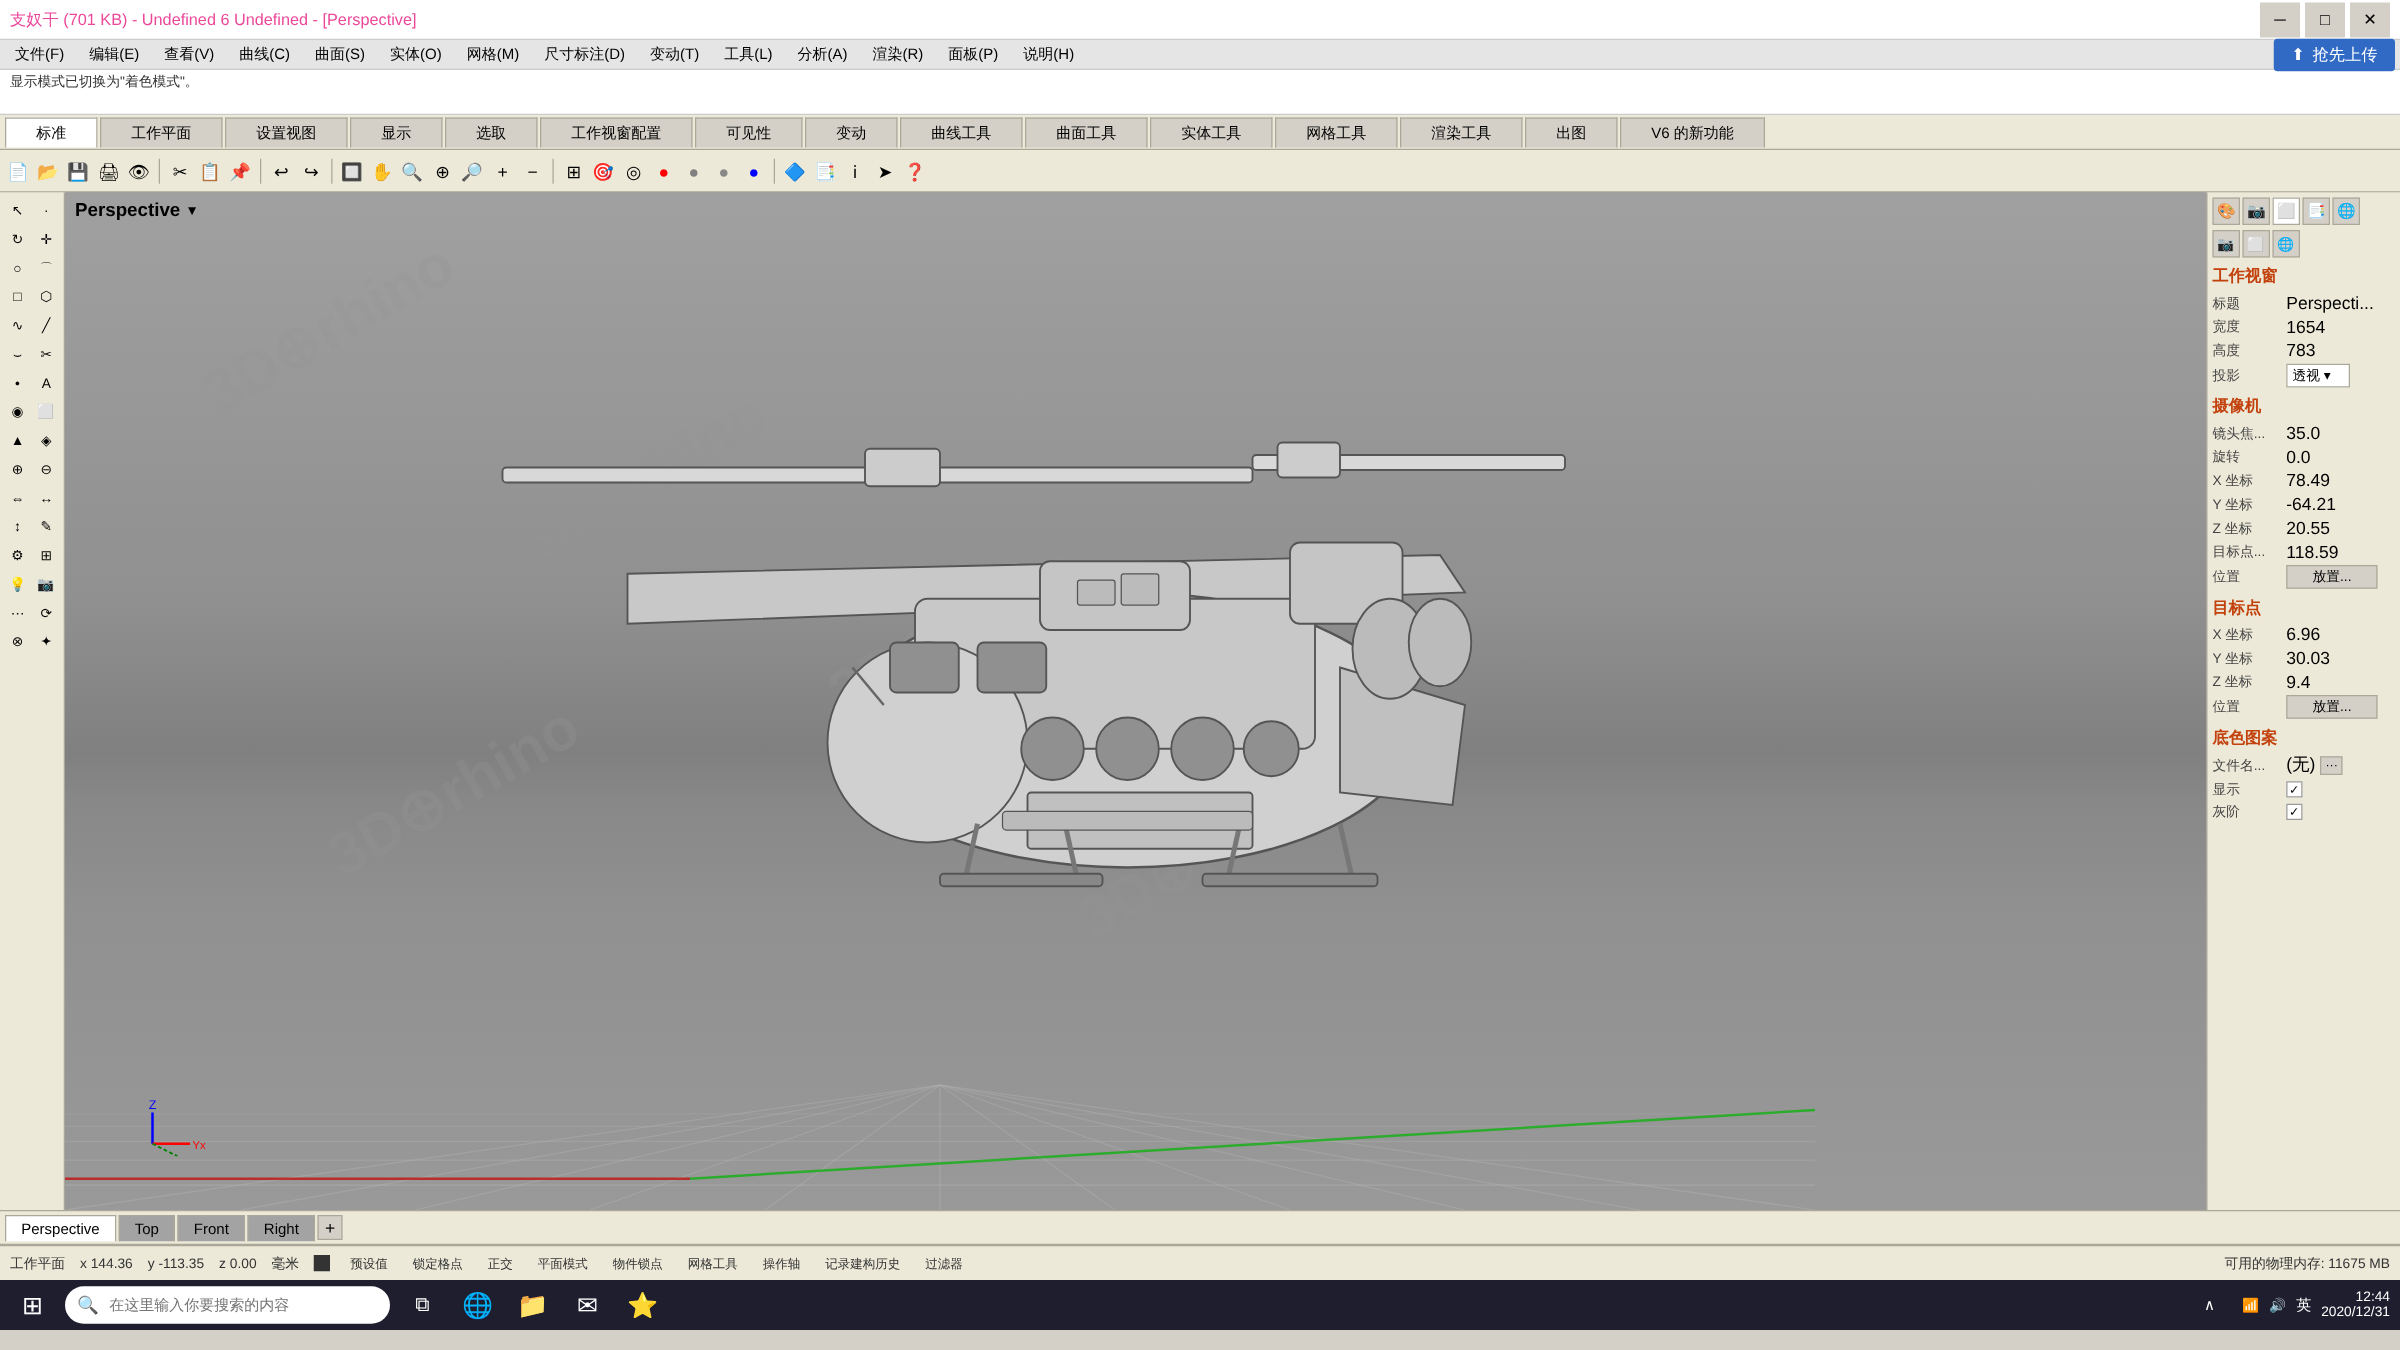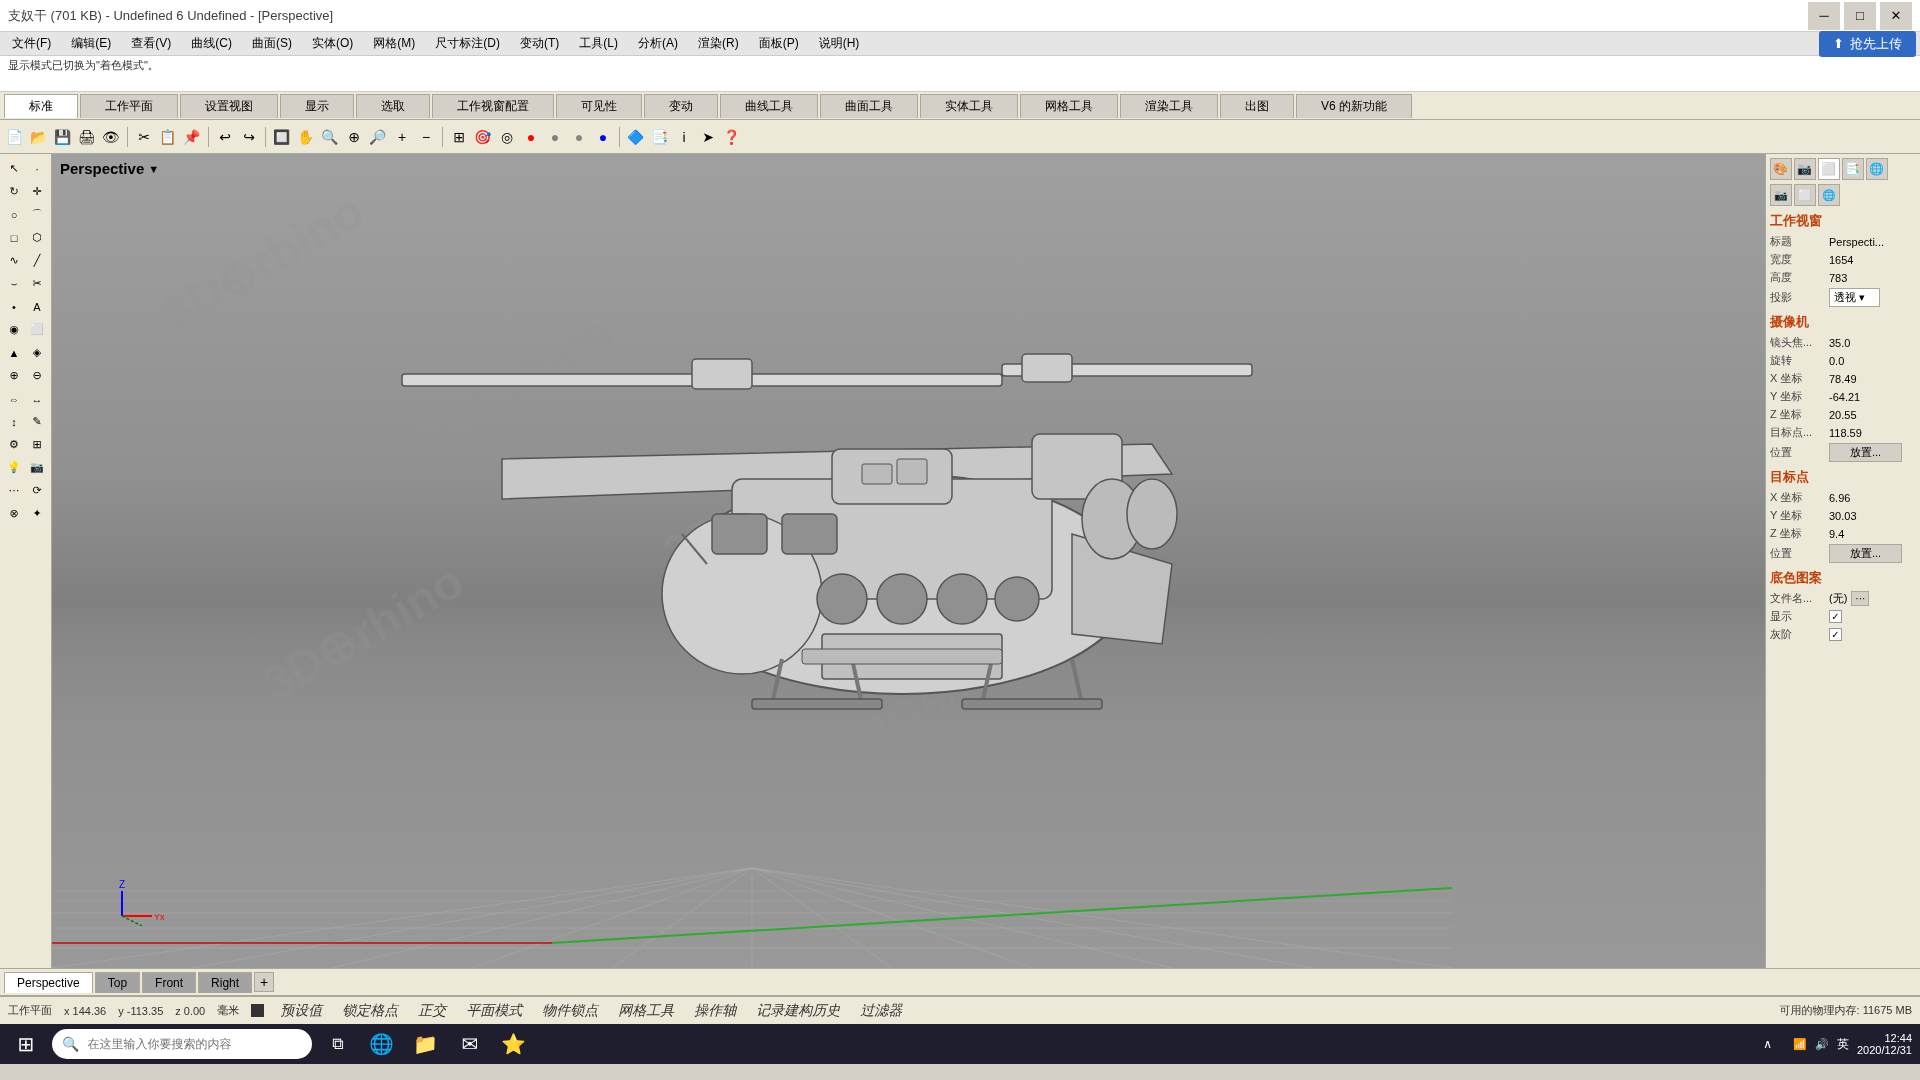--- a/index.html
+++ b/index.html
@@ -8,21 +8,21 @@
     
     #title-bar {
       height: 32px;
       background: #fff;
       display: flex;
       align-items: center;
       justify-content: space-between;
       padding: 0 8px;
       border-bottom: 1px solid #ccc;
     }
-    #title-text { font-size: 13px; color: #404040; }
+    #title-text { font-size: 13px; color: #ec4899; }
     #window-controls { display: flex; gap: 4px; }
     .win-btn {
       width: 32px; height: 28px;
       border: none; background: #d4d0c8;
       cursor: pointer; font-size: 13px;
       display: flex; align-items: center; justify-content: center;
     }
 
     
     #menu-bar {
@@ -213,21 +213,21 @@
       gap: 4px;
     }
     .rp-label {
       color: #444;
       width: 55px;
       flex-shrink: 0;
       font-size: 11px;
     }
     .rp-value {
       color: #000;
-      font-size: 11px;
+      font-size: 14px;
     }
     .rp-dropdown {
       background: #fff;
       border: 1px solid #aca899;
       padding: 1px 14px 1px 4px;
       font-size: 11px;
       cursor: pointer;
       position: relative;
     }
     .rp-btn {
@@ -297,23 +297,22 @@
       border-top: 1px solid #aca899;
       gap: 12px;
       font-size: 11px;
     }
     .status-item { color: #333; }
     .status-btn {
       padding: 1px 4px;
       background: transparent;
       border: none;
       cursor: pointer;
-      font-size: 14px;
+      font-size: 10px;
       color: #333;
-      font-style: italic;
     }
 
     
     #taskbar {
       height: 40px;
       background: #1e1e2e;
       display: flex;
       align-items: center;
       padding: 0 8px;
       gap: 8px;

